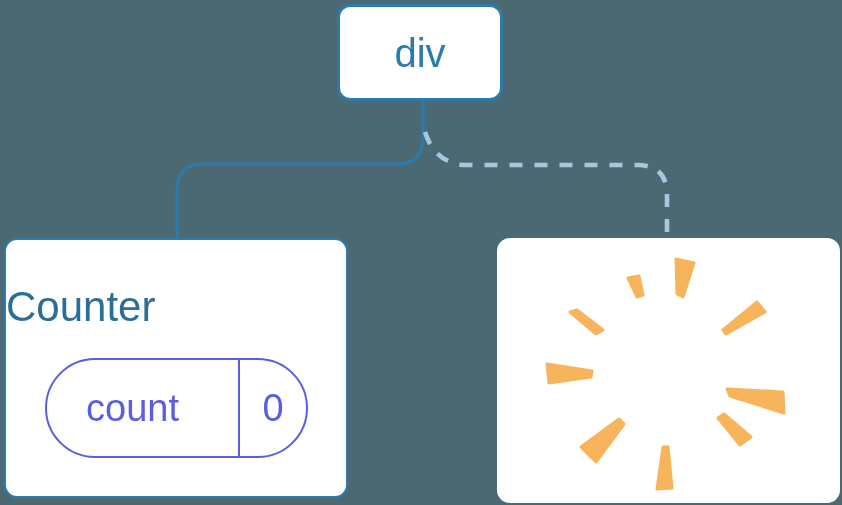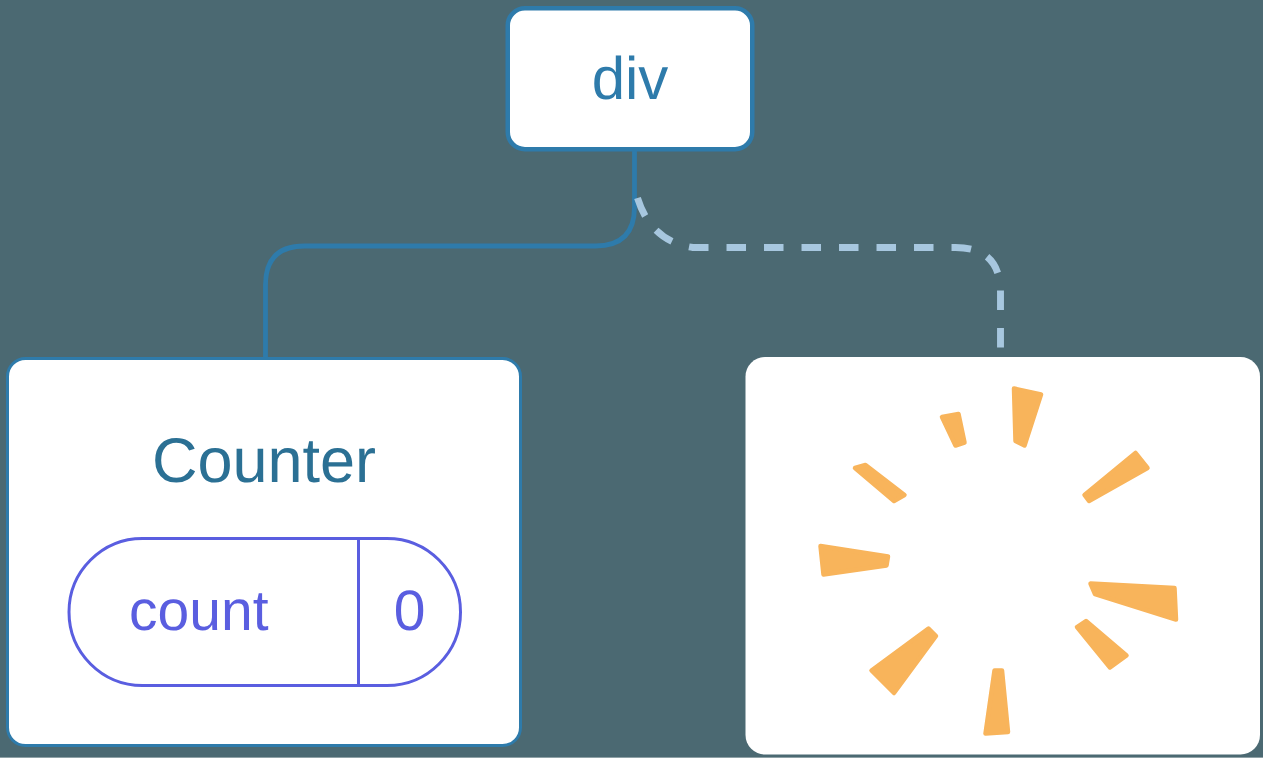--- a/index.html
+++ b/index.html
@@ -38,21 +38,20 @@
   }
   .node-div .node-label {
     color: #2E7BAB; font-size: 40px; font-weight: 500; line-height: 1;
   }
   .node-counter {
     left: 4px; top: 238px; width: 344px; height: 260px;
     border: 2px solid #2E7BAB;
   }
   .node-counter .node-title {
     margin-top: 46px;
-    text-align: center;
     color: #2B7094; font-size: 42px; font-weight: 500; line-height: 1;
   }
   .state-pill {
     position: absolute; left: 39px; top: 118px;
     width: 263px; height: 100px;
     border: 2px solid #5A5EE0;
     border-radius: 52px;
     box-sizing: border-box;
     display: flex; align-items: stretch;
     overflow: hidden;

